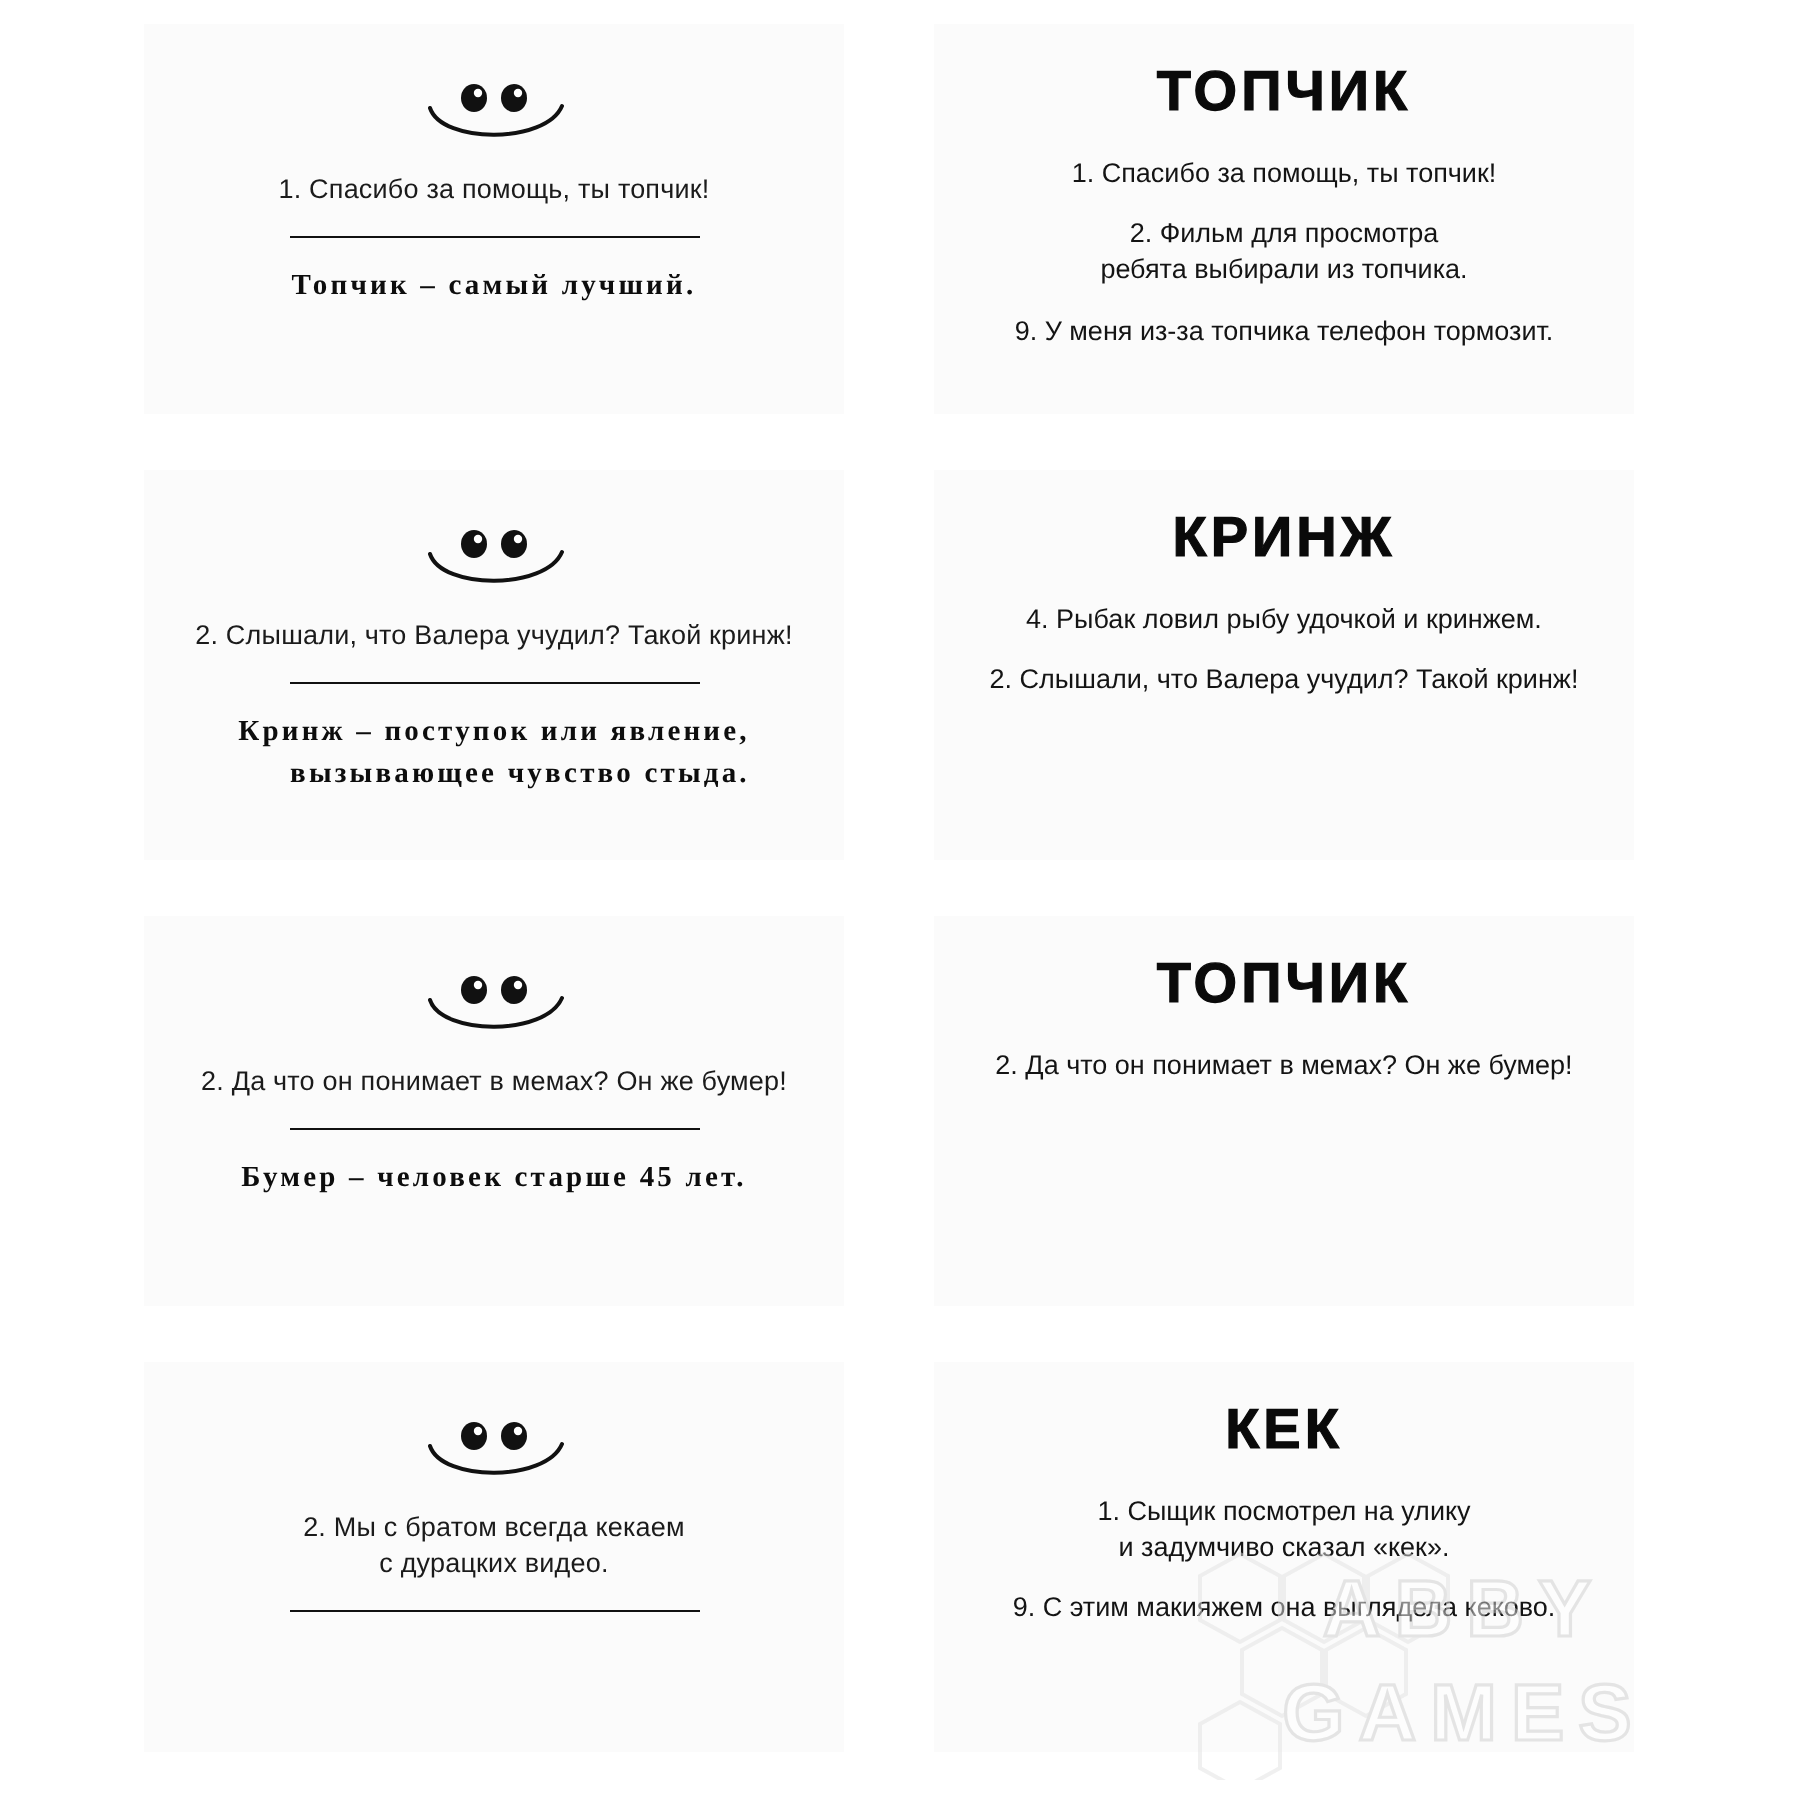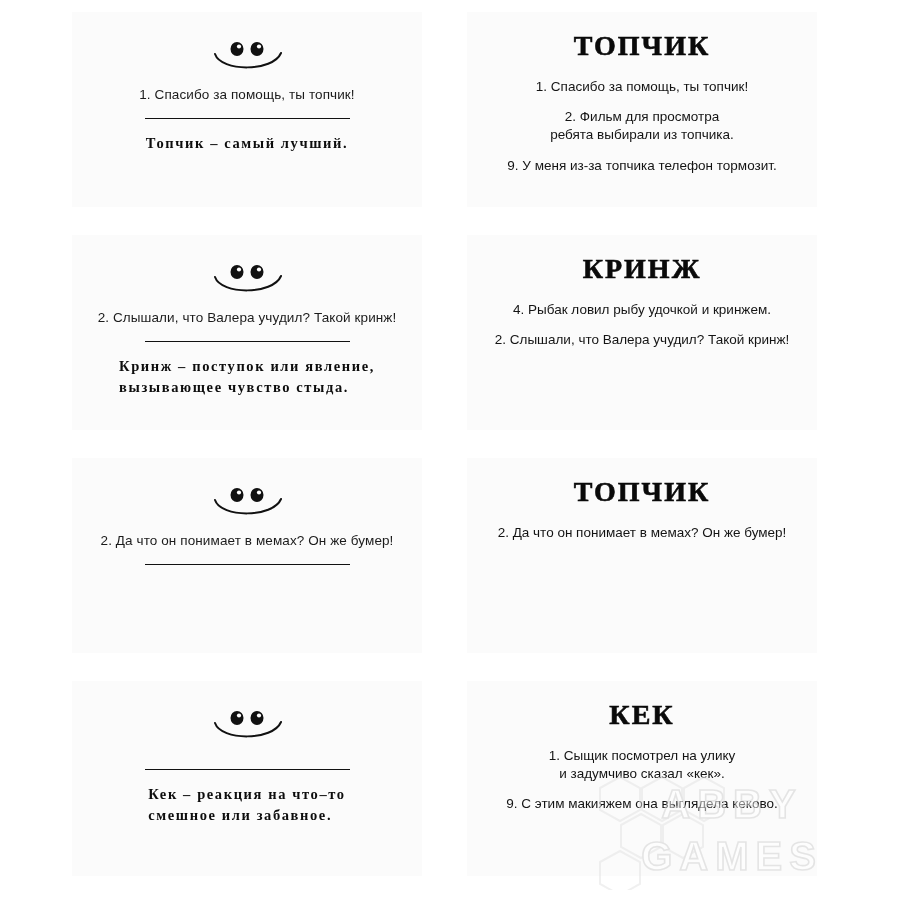--- a/index.html
+++ b/index.html
@@ -68,37 +68,37 @@
     height: 0;
     border-top: 1.4px solid #111;
     margin: 14px 0 14px 0;
   }
 
   .definition {
     font-family: "Liberation Serif", serif;
     font-weight: bold;
     font-size: 14.5px;
     color: #0d0d0d;
-    text-align: left;
+    text-align: right;
     line-height: 1.45;
     letter-spacing: 1.6px;
     max-width: 310px;
   }
 
   
   .card-right {
     display: flex;
     flex-direction: column;
     align-items: center;
     justify-content: flex-start;
     padding: 18px 16px 14px 16px;
   }
 
   .term {
-    font-family: Liberation Serif, serif;
+    font-family: Liberation Sans, sans-serif;
     font-weight: bold;
     font-size: 28px;
     letter-spacing: 2px;
     color: #0a0a0a;
     text-align: center;
     margin-bottom: 10px;
     -webkit-text-stroke: 0.6px #0a0a0a;
   }
 
   .example {
@@ -179,37 +179,38 @@
     <div class="card card-left">
       <svg class="smiley" viewBox="0 0 92 42">
         <ellipse cx="36" cy="11" rx="6.5" ry="7" fill="#111"></ellipse>
         <ellipse cx="56" cy="11" rx="6.5" ry="7" fill="#111"></ellipse>
         <circle cx="38" cy="8.5" r="2.1" fill="#fff"></circle>
         <circle cx="58" cy="8.5" r="2.1" fill="#fff"></circle>
         <path d="M14 16 C20 34, 72 34, 80 15" stroke="#111" stroke-width="2" fill="none" stroke-linecap="round"></path>
       </svg>
       <div class="quote-line">2. Да что он понимает в мемах? Он же бумер!</div>
       <div class="divider"></div>
+      <div class="definition">Бумер – человек старше 45 лет.</div>
     </div>
 
     <div class="card card-right">
       <div class="term">ТОПЧИК</div>
       <div class="example">2. Да что он понимает в мемах? Он же бумер!</div>
     </div>
 
     <div class="card card-left">
       <svg class="smiley" viewBox="0 0 92 42">
         <ellipse cx="36" cy="11" rx="6.5" ry="7" fill="#111"></ellipse>
         <ellipse cx="56" cy="11" rx="6.5" ry="7" fill="#111"></ellipse>
         <circle cx="38" cy="8.5" r="2.1" fill="#fff"></circle>
         <circle cx="58" cy="8.5" r="2.1" fill="#fff"></circle>
         <path d="M14 16 C20 34, 72 34, 80 15" stroke="#111" stroke-width="2" fill="none" stroke-linecap="round"></path>
       </svg>
-      <div class="divider"></div>
-      <div class="definition">Кек – реакция на что–то<br>смешное или забавное.</div>
+      <div class="quote-line">2. Мы с братом всегда кекаем<br>с дурацких видео.</div>
+      <div class="divider"></div>
     </div>
 
     <div class="card card-right">
       <div class="term">КЕК</div>
       <div class="example">1. Сыщик посмотрел на улику<br>и задумчиво сказал «кек».</div>
       <div class="example">9. С этим макияжем она выглядела кеково.</div>
     </div>
 
   </div>
 

